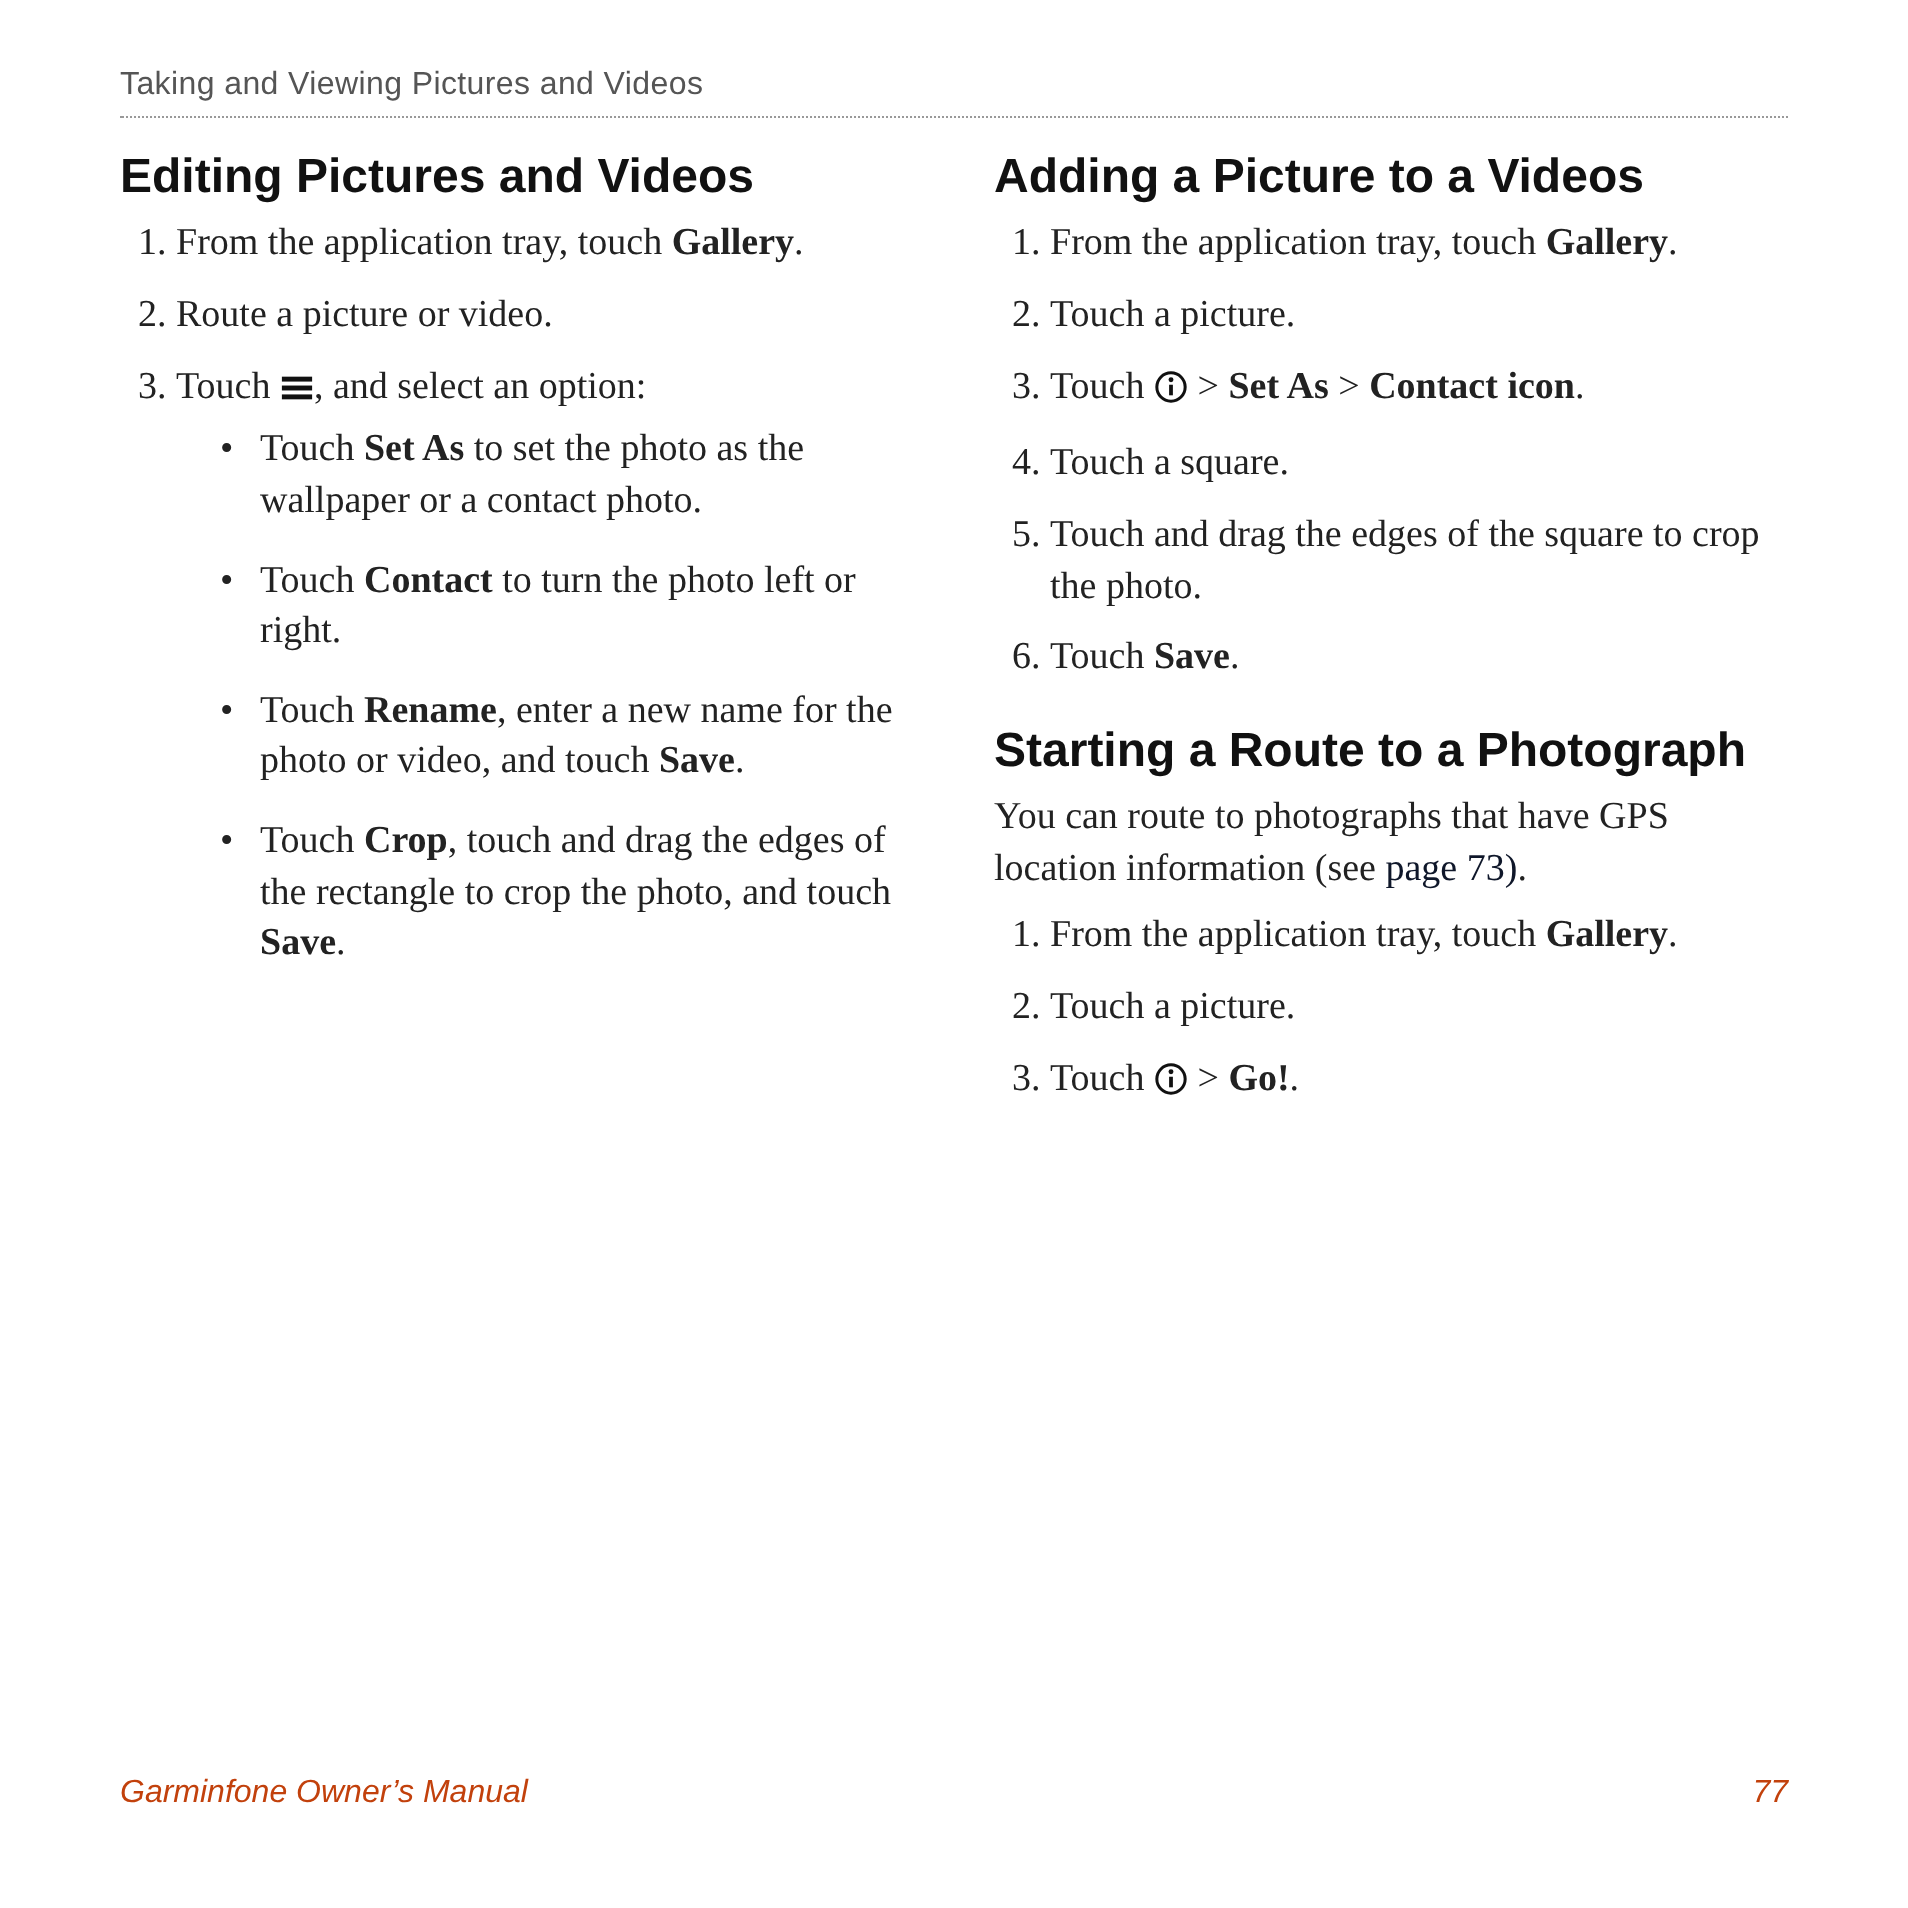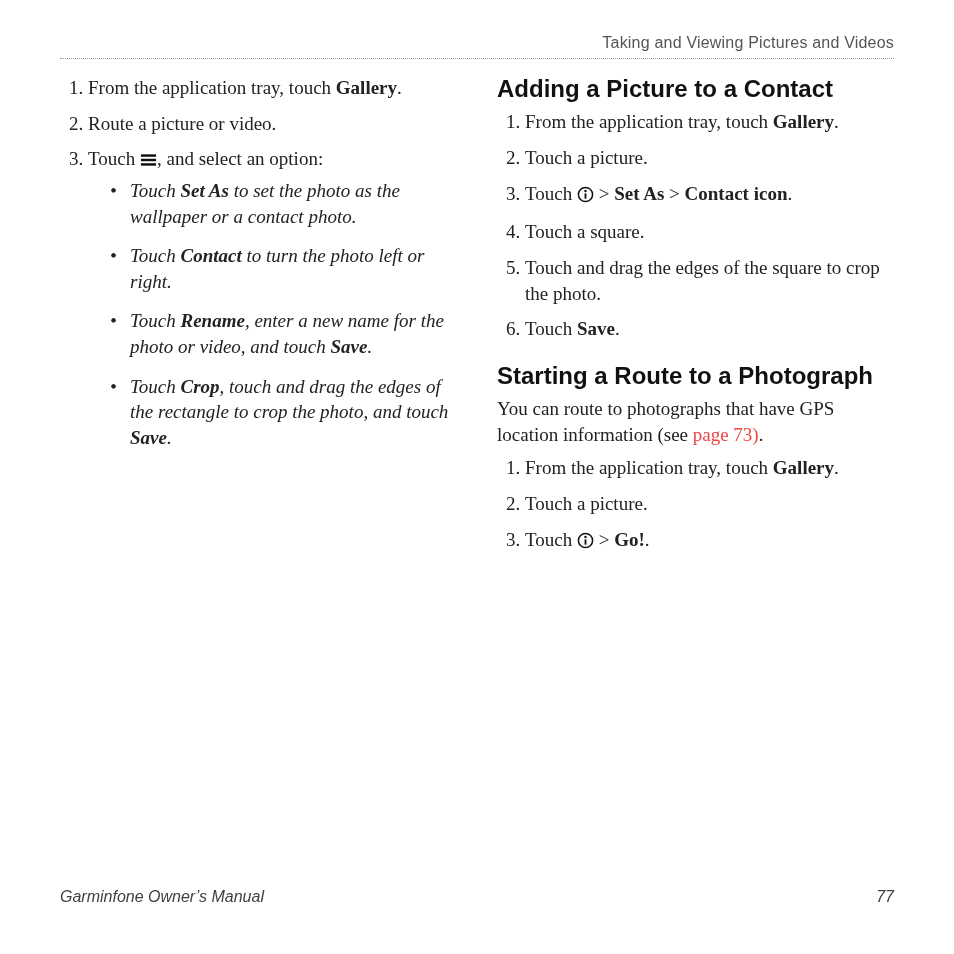--- a/index.html
+++ b/index.html
@@ -7,21 +7,20 @@
     font-family: "Times New Roman", Times, serif;
     font-size: 19px;
     color: #222;
     background: #fff;
     width: 954px;
     height: 954px;
     position: relative;
     padding: 34px 60px 0 60px;
   }
   .header-area {
-    text-align: right;
     font-family: Arial, Helvetica, sans-serif;
     font-size: 16px;
     color: #555;
     padding-bottom: 6px;
     border-bottom: 1px dotted #999;
     margin-bottom: 16px;
     letter-spacing: 0.2px;
   }
   .columns {
     display: flex;
@@ -52,49 +51,48 @@
   ul.sub {
     list-style: none;
     padding-left: 22px;
     margin-top: 4px;
   }
   ul.sub > li {
     position: relative;
     padding-left: 20px;
     margin-bottom: 14px;
     line-height: 1.35;
-    font-style: italic;
   }
   ul.sub > li::before {
     content: "•";
     position: absolute;
     left: 0;
     top: 0;
     font-size: 19px;
   }
   .bold { font-weight: bold; }
   .para {
     line-height: 1.35;
     margin-bottom: 8px;
   }
   .link {
-    color: #ef4444;
+    color: #0f172a;
     margin-top: 20px;
   }
   .footer {
     position: absolute;
     bottom: 48px;
     left: 60px;
     right: 60px;
     display: flex;
     justify-content: space-between;
     font-family: Arial, Helvetica, sans-serif;
     font-size: 16px;
     font-style: italic;
-    color: #404040;
+    color: #c2410c;
   }
   .footer .pagenum { font-style: italic; text-align: right; }
   .icon-menu {
     display: inline-block;
     vertical-align: -2px;
     width: 17px;
   }
   .icon-info {
     display: inline-block;
     vertical-align: -3px;
@@ -104,20 +102,21 @@
 </head>
 <body>
 
 <div class="header-area">
   <span>Taking and Viewing Pictures and Videos</span>
 </div>
 
 <div class="columns">
 
   <div class="col">
+    <h2>Editing Pictures and Videos</h2>
     <ol>
       <li>
         <span>From the application tray, touch </span><span class="bold">Gallery</span><span>.</span>
       </li>
       <li>Route a picture or video.</li>
       <li>
         <span>Touch </span><span class="icon-menu"><svg viewBox="0 0 18 14" width="17" height="14">
               <rect x="0" y="0" width="18" height="14" fill="none"></rect>
               <rect x="1" y="1" width="16" height="2.6" fill="#111"></rect>
               <rect x="1" y="5.7" width="16" height="2.6" fill="#111"></rect>
@@ -135,21 +134,21 @@
           </li>
           <li>
             <span>Touch </span><span class="bold">Crop</span><span>, touch and drag the edges of the rectangle to crop the photo, and touch </span><span class="bold">Save</span><span>.</span>
           </li>
         </ul>
       </li>
     </ol>
   </div>
 
   <div class="col">
-    <h2>Adding a Picture to a Contact</h2>
+    <h2>Adding a Picture to a Videos</h2>
     <ol>
       <li>
         <span>From the application tray, touch </span><span class="bold">Gallery</span><span>.</span>
       </li>
       <li>Touch a picture.</li>
       <li>
         <span>Touch </span><span class="icon-info"><svg viewBox="0 0 18 18" width="17" height="17">
               <circle cx="9" cy="9" r="7.5" fill="none" stroke="#111" stroke-width="1.6"></circle>
               <circle cx="9" cy="5.2" r="1.3" fill="#111"></circle>
               <rect x="8" y="7.8" width="2" height="5.6" fill="#111"></rect>

